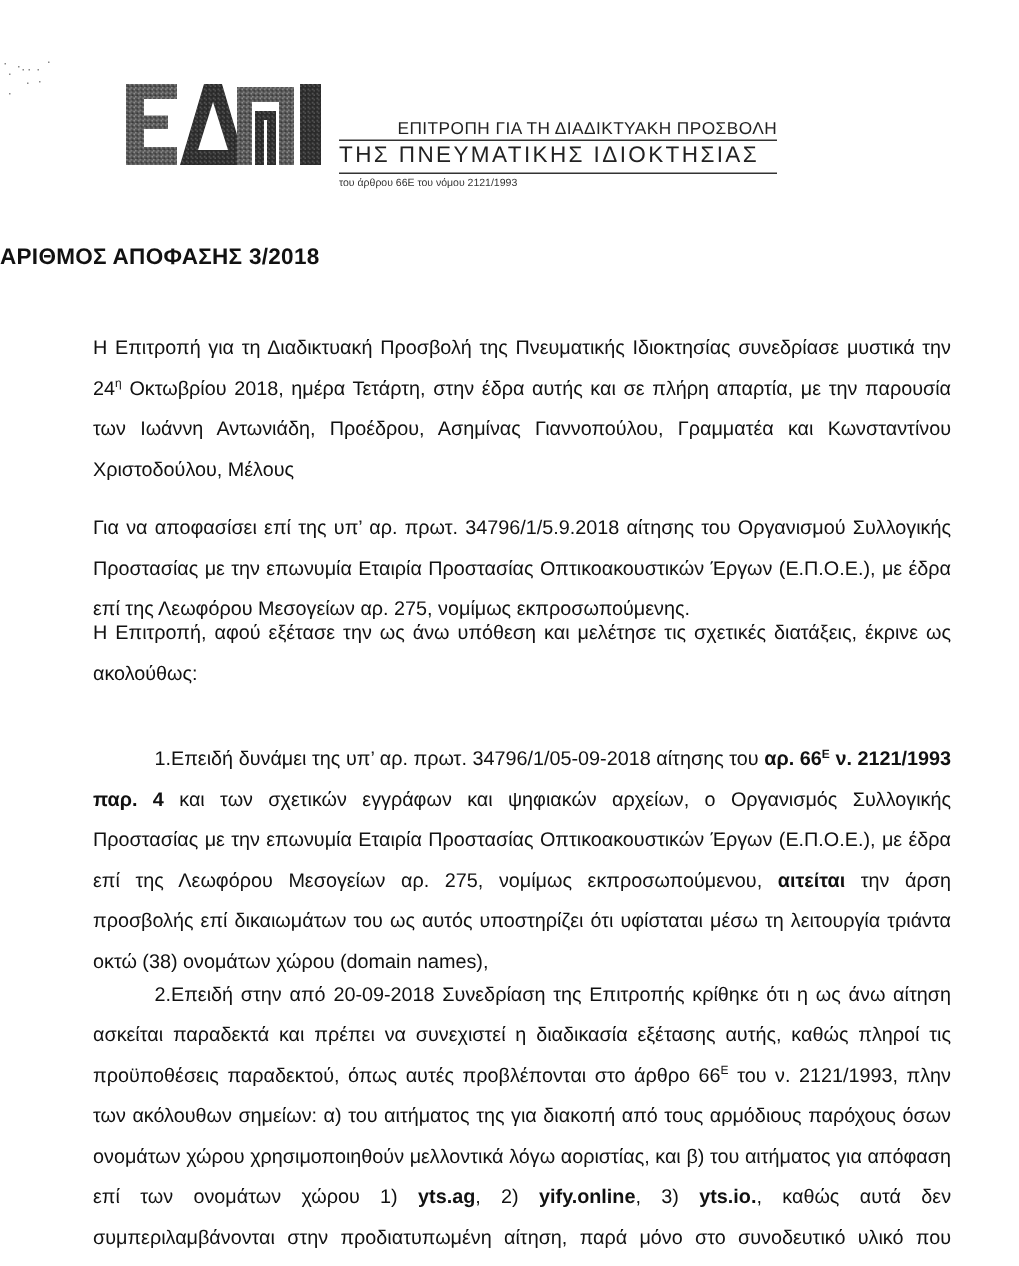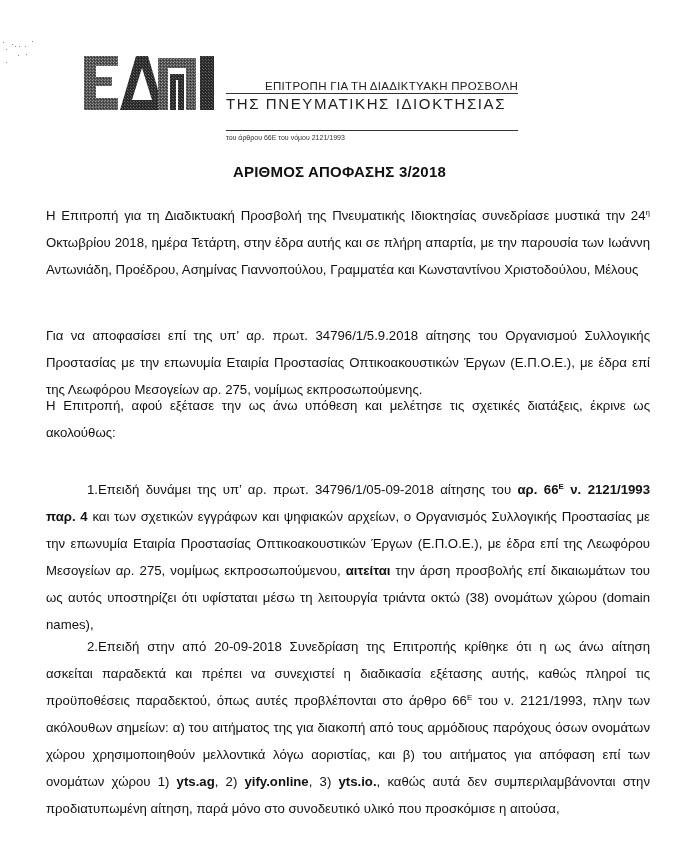--- a/index.html
+++ b/index.html
@@ -3,27 +3,27 @@
 <meta charset="utf-8">
 <style>
   html, body { margin: 0; padding: 0; background: #ffffff; }
   body { width: 679px; height: 844px; position: relative; overflow: hidden; font-family: "Liberation Sans", "DejaVu Sans", sans-serif; color: #111; }
   .speckle { position: absolute; left: 0; top: 40px; width: 36px; height: 30px; }
   .speckle i { position: absolute; width: 1px; height: 1px; background: #888; }
 
   .logo { position: absolute; left: 84px; top: 52px; width: 140px; height: 60px; }
   .org { position: absolute; left: 226px; top: 80px; }
   .org .l1 { font-size: 11.5px; letter-spacing: 0.3px; color: #222; border-bottom: 1px solid #333; padding-bottom: 1px; white-space: nowrap; padding-left: 39px; }
-  .org .l2 { font-size: 15px; letter-spacing: 1.6px; color: #222; margin-top: 1px; white-space: nowrap; border-bottom: 1px solid #333; padding-bottom: 18px; }
+  .org .l2 { font-size: 15px; letter-spacing: 1.6px; color: #222; margin-top: 1px; white-space: nowrap; border-bottom: 1px solid #333; padding-bottom: 3px; }
   .org .l3 { font-size: 7px; color: #333; margin-top: 3px; white-space: nowrap; }
 
-  .title { position: absolute; left: 0; width: 679px; top: 163px; text-align: center; font-weight: bold; font-size: 15px; letter-spacing: 0.2px; }
+  .title { position: absolute; left: 0; width: 679px; top: 163px; text-align: left; font-weight: bold; font-size: 15px; letter-spacing: 0.2px; }
 
   .para { position: absolute; left: 46px; width: 604px; font-size: 13.2px; line-height: 27px; text-align: justify; }
-  .para p { margin: 0; }
+  .para p { margin: 16px; }
   .indent { text-indent: 41px; }
   b { font-weight: bold; }
   sup { font-size: 8px; vertical-align: 5px; line-height: 0; }
 </style>
 </head>
 <body>
 
 <div class="speckle">
   <i style="left:3px;top:2px"></i>
     <i style="left:12px;top:4px"></i>

